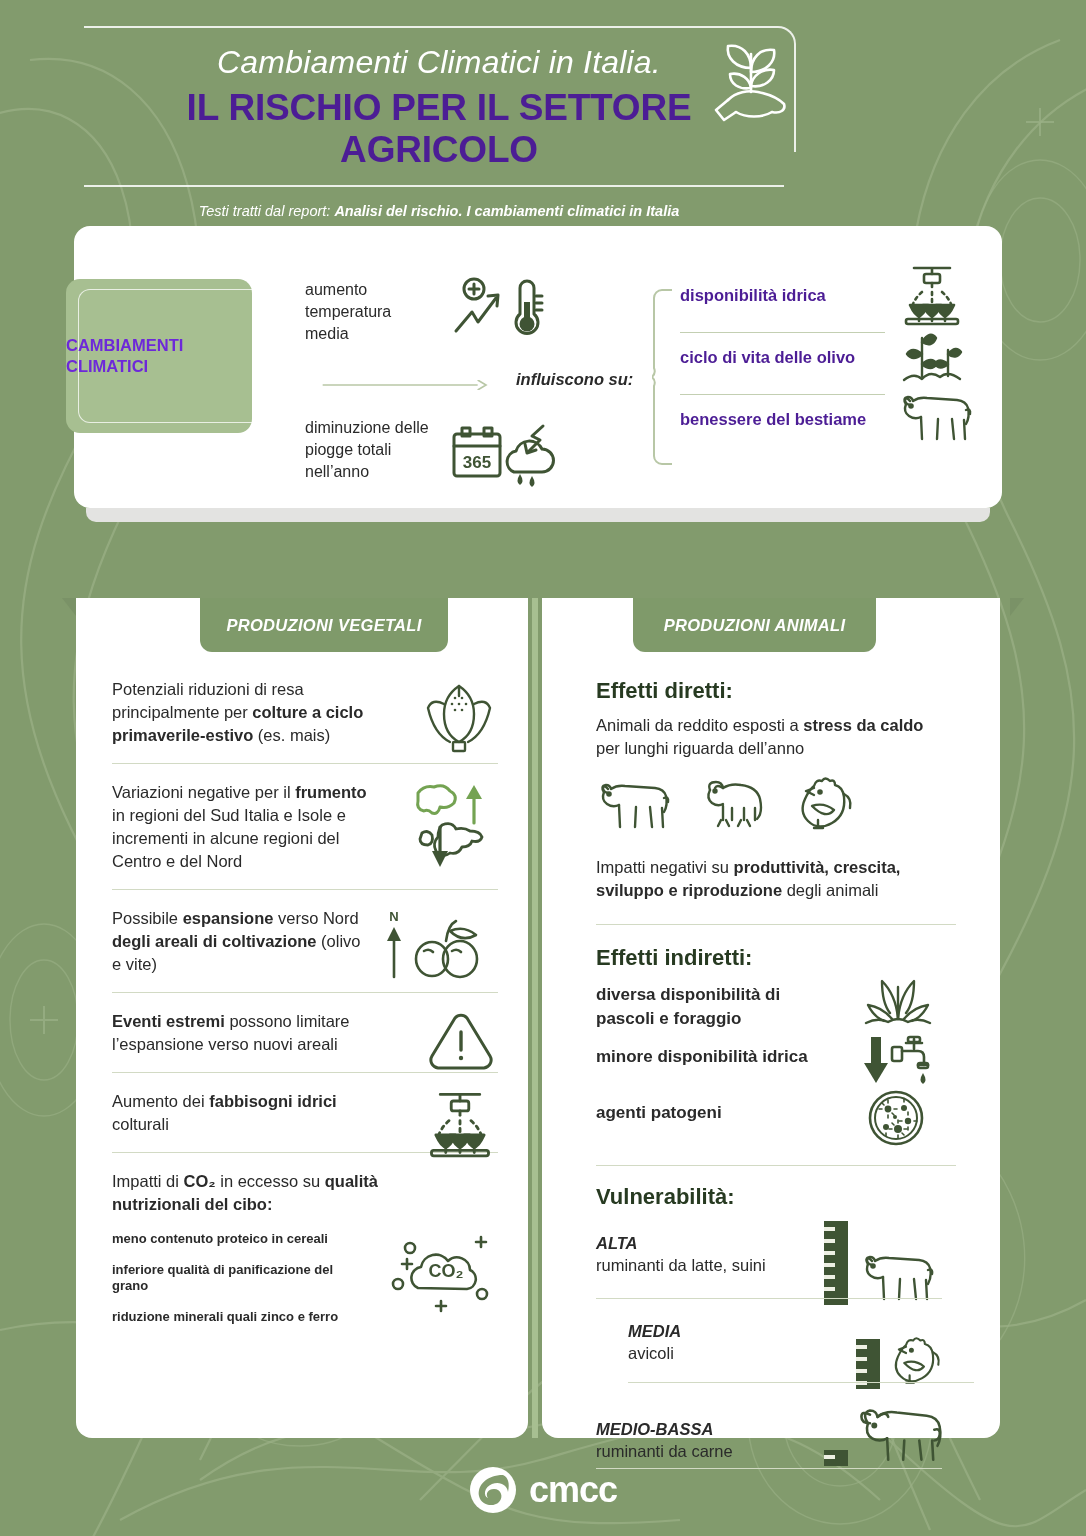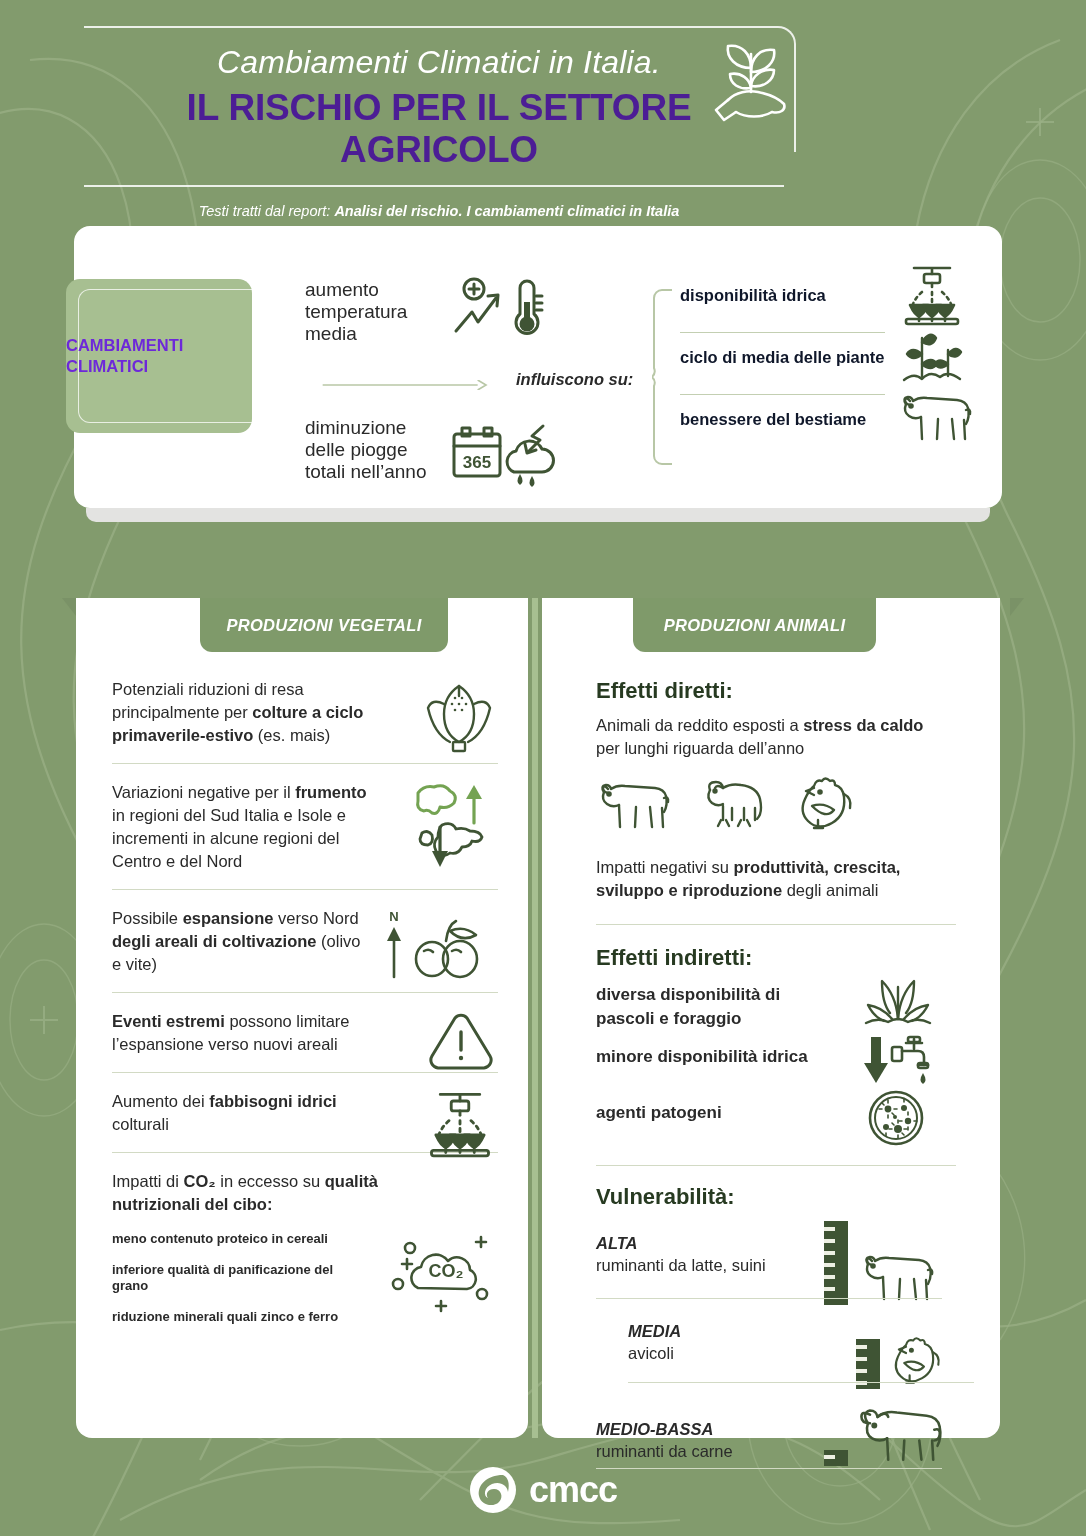--- a/index.html
+++ b/index.html
@@ -53,37 +53,37 @@
   }
   .cc-box-inner {
     position: absolute; left: 12px; top: 10px; right: -2px; bottom: 10px;
     border: 1.5px solid rgba(255,255,255,.75);
     border-right: none; border-radius: 12px 0 0 12px;
   }
   .cc-box span {
     position: relative; color: #6d28d9; font-weight: bold; font-size: 16.5px;
     line-height: 21px; text-align: left; z-index: 2;
   }
-  .p1-label { font-size: 19px; color: #2a2a2a; line-height: 22px; }
+  .p1-label { font-size: 16px; color: #2a2a2a; line-height: 22px; }
   .p1-left-a { position: absolute; left: 305px; top: 279px; width: 130px; }
   .p1-left-b { position: absolute; left: 305px; top: 417px; width: 140px; }
   .ic-temp { position: absolute; left: 450px; top: 276px; }
   .ic-rain { position: absolute; left: 448px; top: 420px; }
 
   .infl-arrow { position: absolute; left: 306px; top: 380px; width: 200px; height: 10px; }
   .infl-label {
     position: absolute; left: 516px; top: 370px; font-size: 16.5px;
     font-weight: bold; font-style: italic; color: #2a2a2a;
   }
   .brace { position: absolute; left: 652px; top: 288px; width: 22px; height: 178px; }
   .p1-right { position: absolute; left: 680px; top: 276px; width: 310px; }
   .p1-right-row { position: relative; height: 62px; }
   .p1-right-row .rlab {
     position: absolute; left: 0; top: 10px; font-size: 16.5px;
-    font-weight: bold; color: #0f172a; white-space: nowrap;
+    font-weight: bold; color: #4c1d95; white-space: nowrap;
   }
   .p1-right-row .rdiv {
     position: absolute; left: 0; top: 56px; width: 205px; height: 1px; background: #c3cfb2;
   }
   .p1-right-row .ric { position: absolute; left: 218px; top: -12px; }
 
   
   .banner {
     position: absolute; left: 62px; top: 540px; width: 962px; height: 58px;
     background: #a7bf91; border-radius: 12px 12px 6px 6px;
@@ -293,21 +293,21 @@
           <path d="M34 28 v12" stroke-dasharray="3 4"></path>
           <path d="M12 41 q 5 11 9 11 q 4 0 9 -11 Z" fill="#3f5434"></path>
           <path d="M25 41 q 5 11 9 11 q 4 0 9 -11 Z" fill="#3f5434"></path>
           <path d="M38 41 q 5 11 9 11 q 4 0 9 -11 Z" fill="#3f5434"></path>
           <path d="M21 52 v5 M34 52 v5 M47 52 v5"></path>
           <rect x="8" y="55" width="52" height="5" rx="2"></rect>
         </g>
       </svg>
     </div>
     <div class="p1-right-row">
-      <div class="rlab">ciclo di media delle piante</div>
+      <div class="rlab">ciclo di vita delle olivo</div>
       <div class="rdiv"></div>
       <svg class="ric" width="68" height="62" viewBox="0 0 68 62">
         <g fill="none" stroke="#3f5434" stroke-width="2.4" stroke-linecap="round" stroke-linejoin="round">
           <path d="M24 50 V 12"></path>
           <path d="M24 16 q 8 -12 14 -4 q -4 10 -14 4 Z" fill="#3f5434"></path>
           <path d="M24 28 q -10 -8 -15 0 q 6 8 15 0 Z" fill="#3f5434"></path>
           <path d="M24 38 q 10 -8 15 0 q -6 8 -15 0 Z" fill="#3f5434"></path>
           <path d="M50 50 V 24"></path>
           <path d="M50 28 q 8 -9 13 -2 q -5 8 -13 2 Z" fill="#3f5434"></path>
           <path d="M50 38 q -9 -7 -13 0 q 5 7 13 0 Z" fill="#3f5434"></path>

